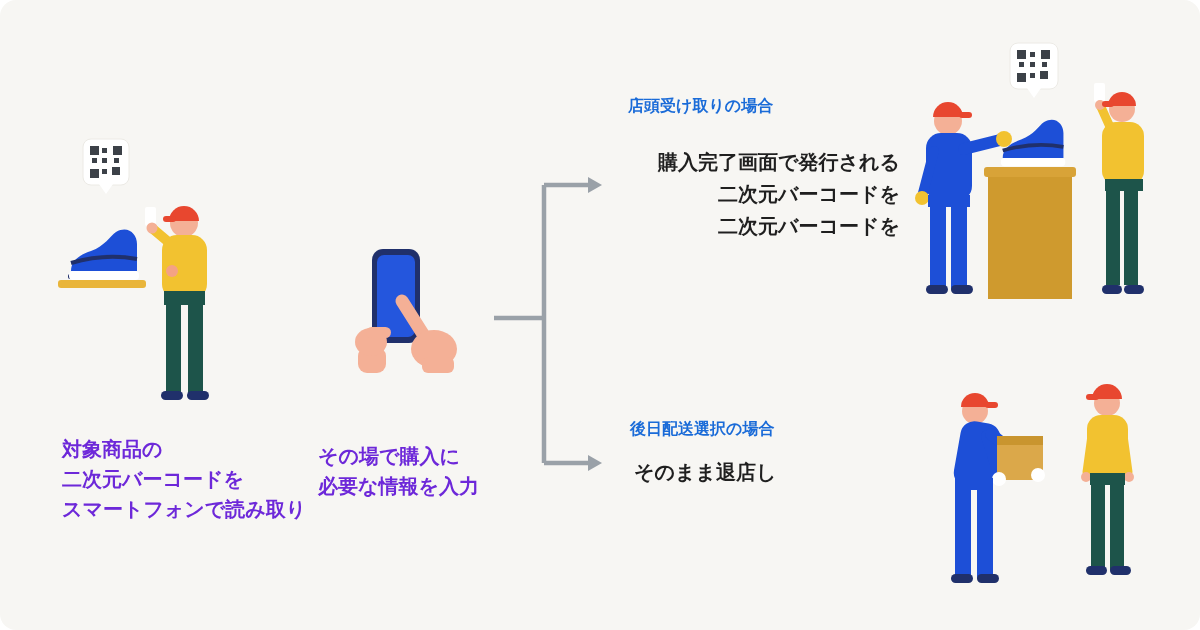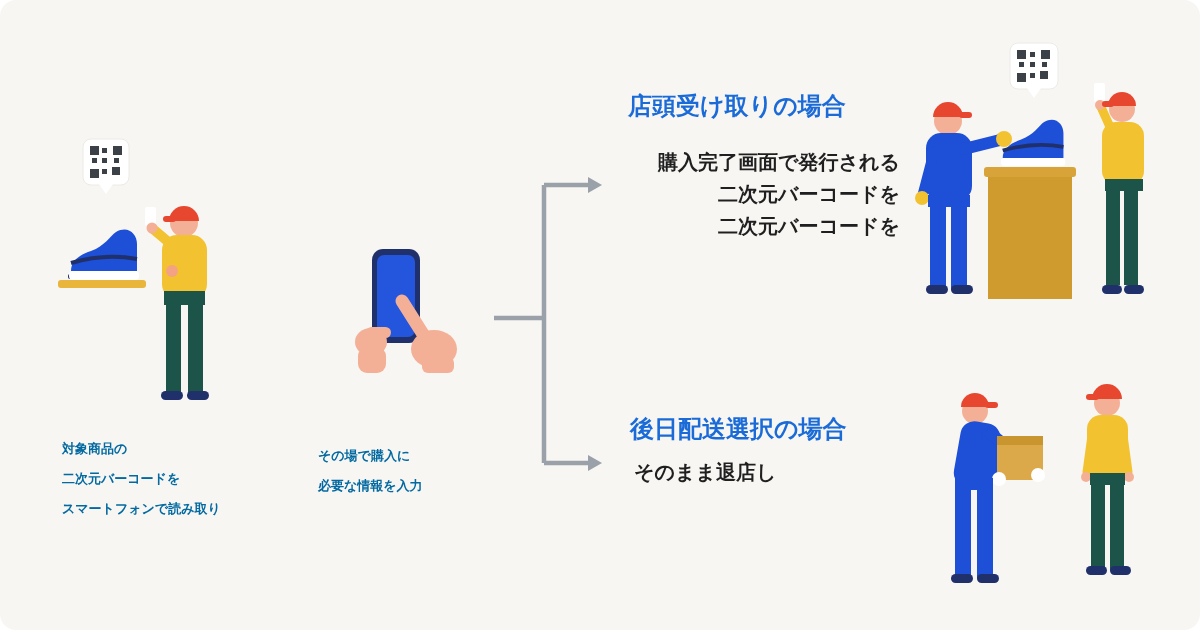--- a/index.html
+++ b/index.html
@@ -11,29 +11,29 @@
   .canvas {
     position: absolute; left: 0; top: 0;
     width: 1200px; height: 630px;
     background: #f7f6f3;
     border-radius: 16px;
     overflow: hidden;
   }
   .abs { position: absolute; }
   .caption {
     font-weight: 700;
-    color: #0369a1;
-    font-size: 13px;
+    color: #6d28d9;
+    font-size: 20px;
     line-height: 30px;
     white-space: nowrap;
   }
   .outcome-heading {
     font-weight: 700;
     color: #1a6bd8;
-    font-size: 24px;
+    font-size: 16px;
     line-height: 26px;
     white-space: nowrap;
   }
   .outcome-body {
     font-weight: 700;
     color: #1f1f1f;
     font-size: 20px;
     line-height: 32px;
     white-space: nowrap;
   }

